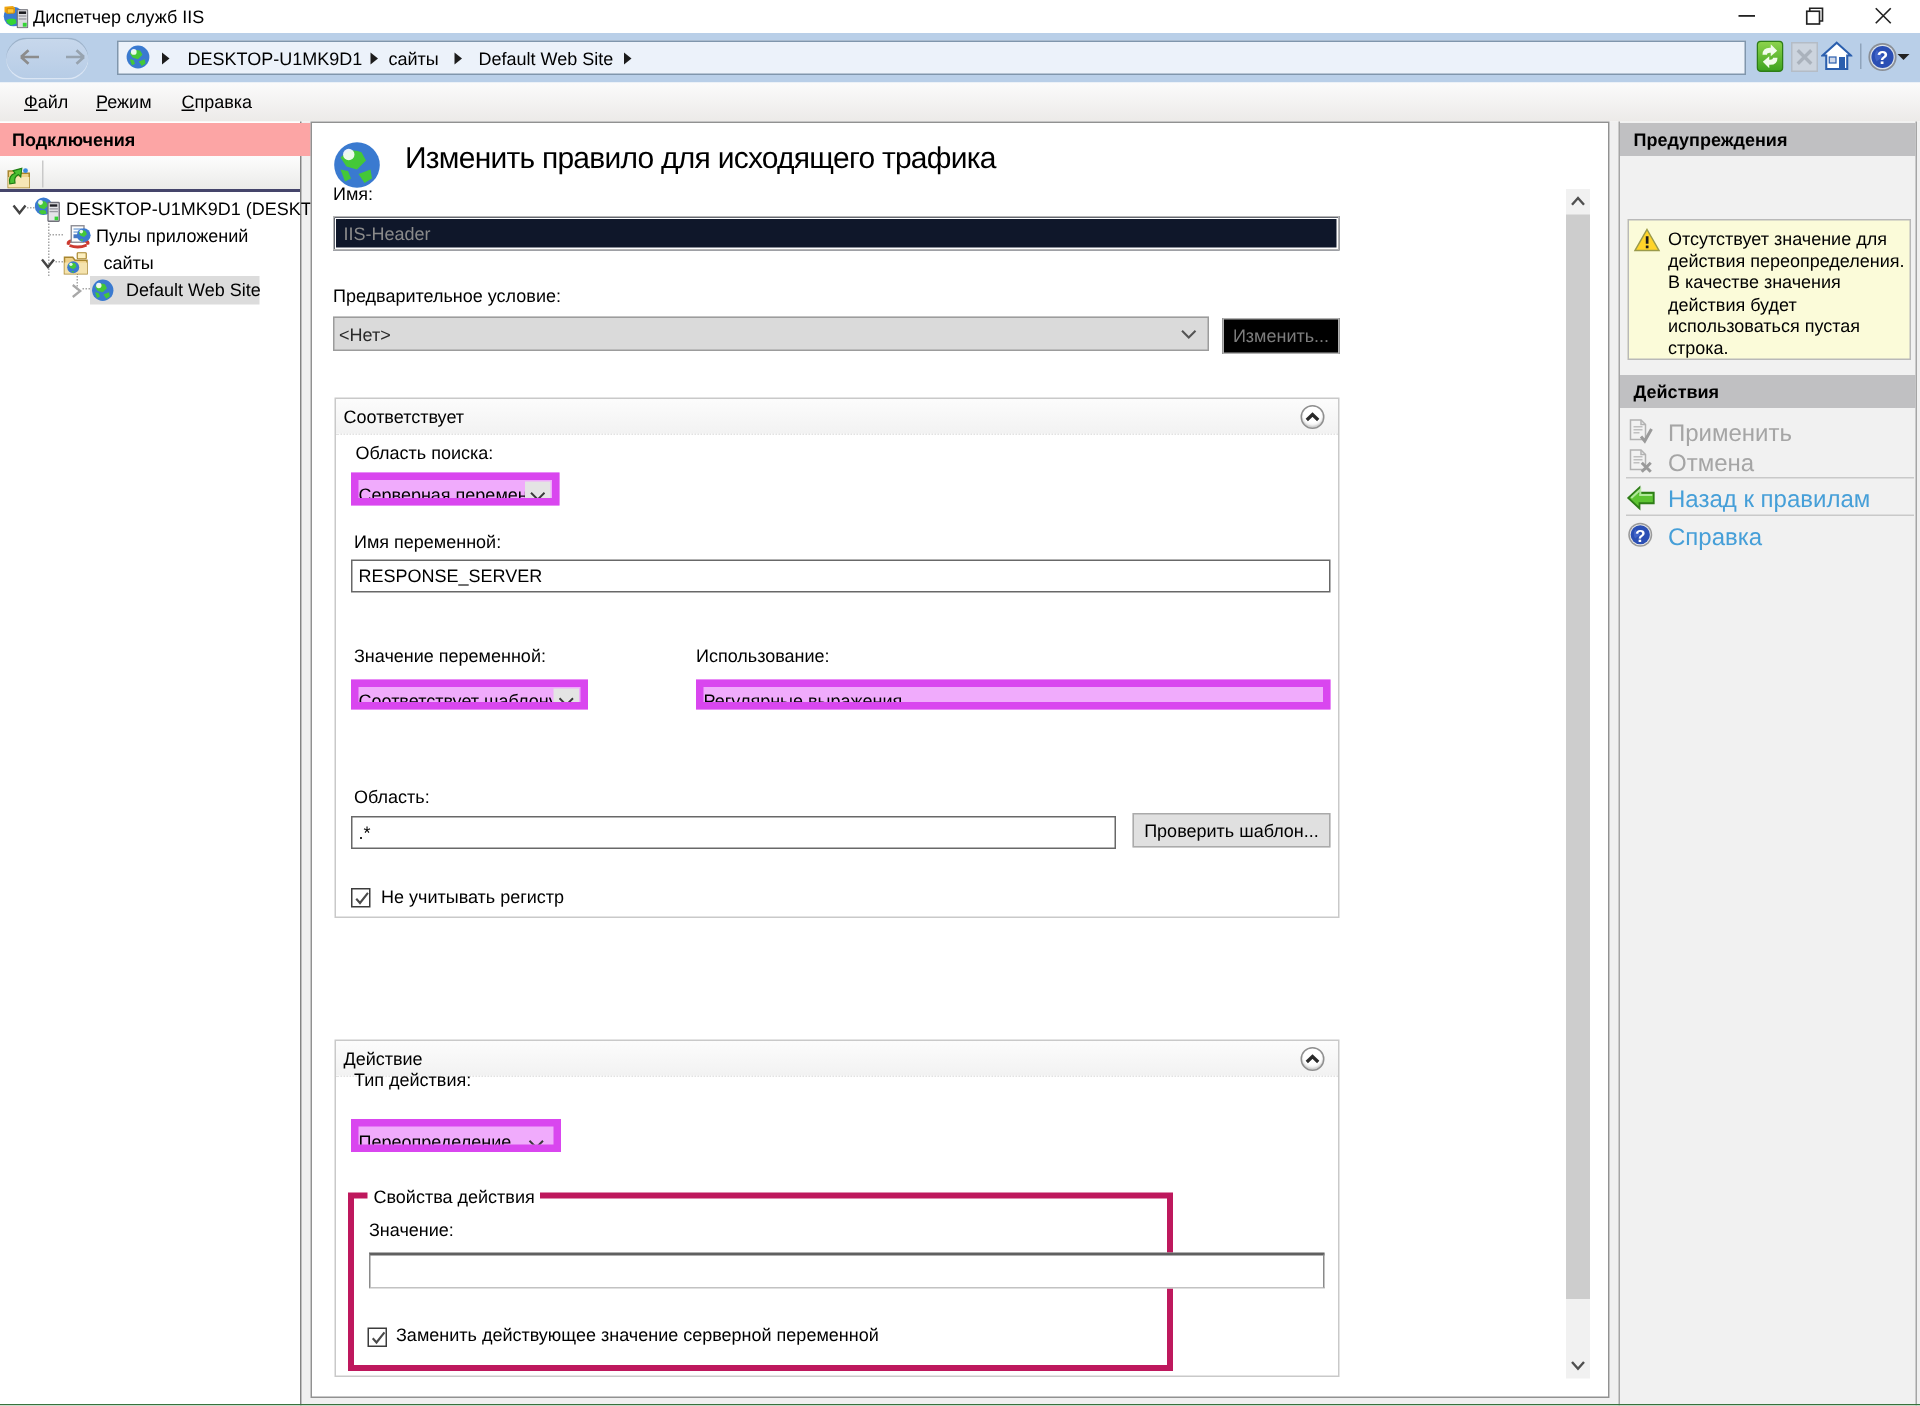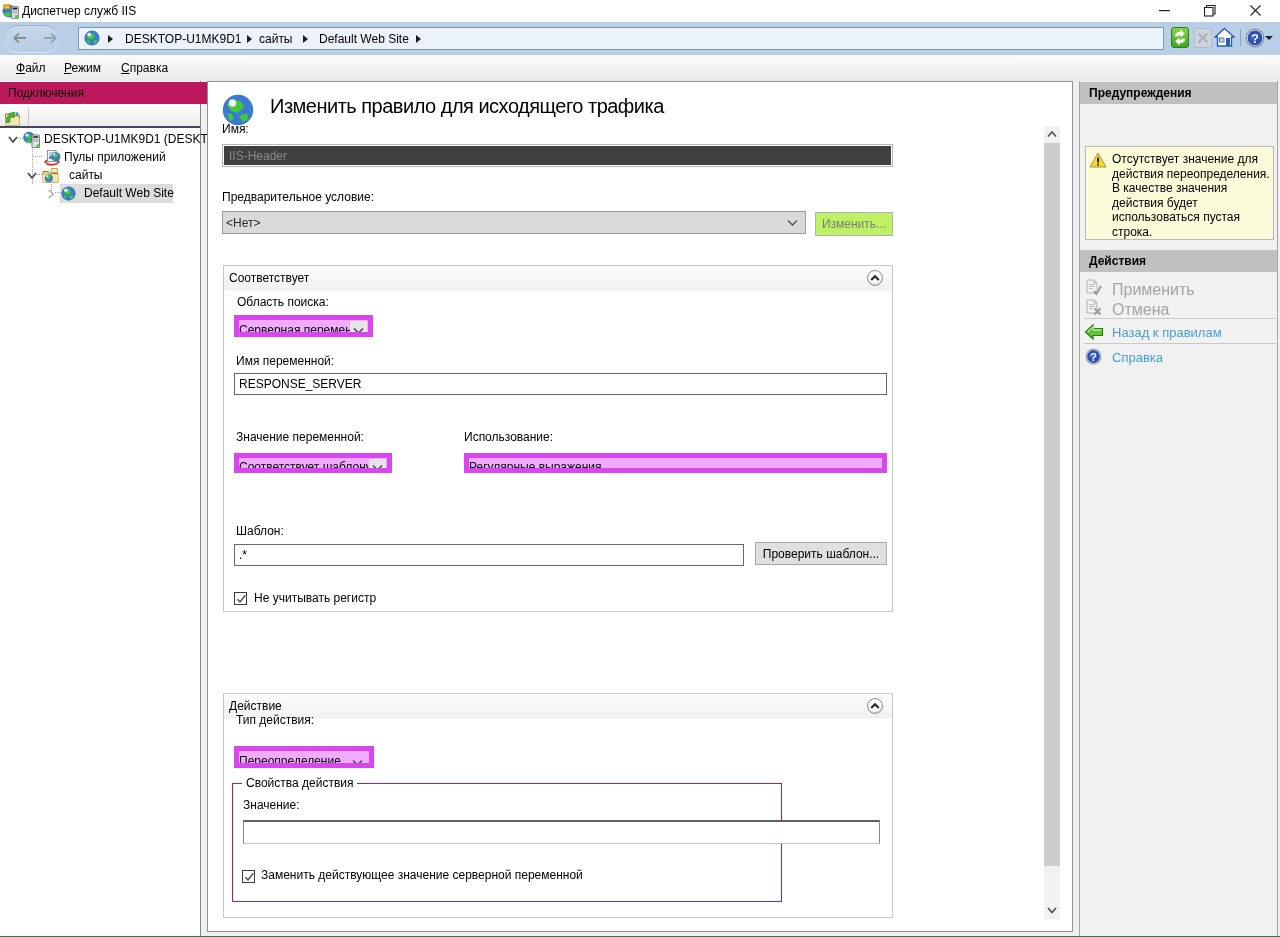--- a/index.html
+++ b/index.html
@@ -15,38 +15,38 @@
 #crumb{left:78px;top:27px;width:1086px;height:23px;background:#ecf2fa;border:1px solid #8096ac}
 .crumbtxt{top:0;height:21px;line-height:22px;font-size:12px;color:#000}
 .tri{width:0;height:0;border-left:5px solid #1c1c1c;border-top:4px solid transparent;border-bottom:4px solid transparent;top:7px}
 
 #menubar{left:0;top:55px;width:1280px;height:26px;background:linear-gradient(#fbfbfb,#eceae8)}
 .menuitem{top:0;height:26px;line-height:27px;font-size:12px}
 
 #mainbg{left:0;top:81px;width:1280px;height:856px;background:#f0f0f0}
 
 #lpanel{left:0;top:81px;width:201px;height:856px;background:#fff;border-right:1px solid #848484}
-#lheader{left:0;top:1px;width:232px;height:22px;background:#be185d;line-height:23px;font-weight:normal;padding-left:8px}
+#lheader{left:0;top:1px;width:232px;height:22px;background:#fca5a5;line-height:23px;font-weight:bold;padding-left:8px}
 #ltoolbar{left:0;top:23px;width:200px;height:24px;background:linear-gradient(#fdfdfd,#ebebe9);border-bottom:2px solid #45456b}
 .treerow{left:0;height:19px;line-height:19px;font-size:12px;white-space:nowrap}
 
 #cpanel{left:207px;top:81px;width:866px;height:851px;background:#fff;border:1px solid #919191}
 .lbl{font-size:12px;white-space:nowrap}
 .input{background:#fff;border:1px solid #686868}
 .combo{background:#f0abfc;border:5px solid #d946ef;line-height:22px;padding-left:0;white-space:nowrap;overflow:hidden}
 .btn{background:#e0e0e0;border:1px solid #aaa;text-align:center}
 .section{left:15px;width:670px;border:1px solid #c9c9c9;background:#fff}
 .sechead{left:0;top:0;right:0;height:24px;background:linear-gradient(#fcfcfc,#f2f2f2);line-height:25px;padding-left:5px;border-bottom:1px dotted #e2e2e2}
 .chevcirc{width:16px;height:16px;border-radius:50%;border:1px solid #8f8f8f;background:radial-gradient(circle at 50% 30%,#fff 52%,#e0e0e0);box-shadow:inset 0 -1px 1px #cfcfcf}
 .cb{width:13px;height:13px;background:#fff;border:1px solid #3c3c3c}
 
 #rpanel{left:1079px;top:81px;width:199px;height:856px;background:#f1f1f1;border-left:1px solid #a5a5a5;border-right:1px solid #a5a5a5}
 .rheader{left:0;width:197px;height:22px;background:#c0c0c2;line-height:23px;font-weight:bold;padding-left:9px}
 .note{left:5px;width:189px;background:#fbfbd9;border:1px solid #b9b9b9;font-size:12px}
-.link{color:#469fd8;font-size:13px}
+.link{color:#469fd8;font-size:16px}
 .dis{color:#a5a5a5;font-size:16px}
 
 #sbar{left:1044px;top:126px;width:16px;height:793px;background:#f1f1f1}
 #sthumb{left:0;top:17px;width:16px;height:723px;background:#cdcdcd}
 
 #greenline{left:0;top:935.6px;width:1280px;height:1.4px;background:#37713b}
 </style>
 </head>
 <body>
 
@@ -227,29 +227,29 @@
   <svg class="abs" style="left:14px;top:12px" width="32" height="32" viewBox="0 0 32 32">
     <circle cx="16" cy="16" r="15.2" fill="#3a7ad0"></circle>
     <path d="M5 11 Q11 4 19 7.5 L22 13 L16 19 L9 17 Z" fill="#44c838"></path>
     <path d="M17 22 L25 19 L26 25 L21 28 Z" fill="#44c838"></path>
     <path d="M5 19 L10 20 L12 25 L8 27 Z" fill="#44c838"></path>
     <circle cx="10.5" cy="9" r="3.8" fill="#fff" opacity="0.9"></circle>
   </svg>
   <div class="abs" style="left:62px;top:13px;font-size:20px;letter-spacing:-0.5px">Изменить правило для исходящего трафика</div>
 
   <div class="abs lbl" style="left:14px;top:40px">Имя:</div>
-  <div class="abs" style="left:14px;top:62px;width:671px;height:23px;background:#404040;border:1px solid #b5b5b5;box-shadow:inset 0 0 0 1px #fff;line-height:22px;padding-left:6px;color:#8a8a8a">IIS-Header</div>
+  <div class="abs" style="left:14px;top:62px;width:671px;height:23px;background:#0f172a;border:1px solid #b5b5b5;box-shadow:inset 0 0 0 1px #fff;line-height:22px;padding-left:6px;color:#8a8a8a">IIS-Header</div>
 
   <div class="abs lbl" style="left:14px;top:108px">Предварительное условие:</div>
   <div class="abs" style="left:14px;top:129px;width:584px;height:23px;background:#dadada;border:1px solid #9c9c9c;line-height:22px;padding-left:3px;color:#2a2a2a">&lt;Нет&gt;
     <svg class="abs" style="right:7px;top:7px" width="11" height="8">
         <path d="M1 1.5 L5.5 6 L10 1.5" fill="none" stroke="#555" stroke-width="1.4"></path>
       </svg>
   </div>
-  <div class="abs btn" style="left:607px;top:130px;width:78px;height:24px;background:#bef264;border-color:#b0b0b0;color:#7d7d7d;line-height:23px">Изменить...</div>
+  <div class="abs btn" style="left:607px;top:130px;width:78px;height:24px;background:#000000;border-color:#b0b0b0;color:#7d7d7d;line-height:23px">Изменить...</div>
 
   <div class="abs section" style="top:183px;height:347px">
     <div class="abs sechead">Соответствует</div>
     <div class="abs chevcirc" style="right:9px;top:4px">
       <svg class="abs" style="left:2px;top:3px" width="10" height="9">
           <path d="M1.2 6 L5 2.3 L8.8 6" fill="none" stroke="#2a2a2a" stroke-width="2.2"></path>
         </svg>
     </div>
     <div class="abs lbl" style="left:13px;top:29px">Область поиска:</div>
     <div class="abs combo" style="left:10px;top:49px;width:139px;height:22px;line-height:20px">Серверная переменн
@@ -268,21 +268,21 @@
             <path d="M1 1.5 L5.5 6 L10 1.5" fill="none" stroke="#3a3a3a" stroke-width="1.3"></path>
           </svg>
       </div>
     </div>
     <div class="abs lbl" style="left:240px;top:164px">Использование:</div>
     <div class="abs combo" style="left:240px;top:187px;width:423px;height:20px;line-height:18px">Регулярные выражения
       <svg class="abs" style="right:6px;top:9px" width="11" height="8">
           <path d="M1 1.5 L5.5 6 L10 1.5" fill="none" stroke="#3a3a3a" stroke-width="1.3"></path>
         </svg>
     </div>
-    <div class="abs lbl" style="left:12px;top:258px">Шаблон:</div>
+    <div class="abs lbl" style="left:12px;top:258px">Область:</div>
     <div class="abs input" style="left:10px;top:278px;width:510px;height:22px;line-height:20px;padding-left:4px">.*</div>
     <div class="abs btn" style="left:531px;top:276px;width:132px;height:23px;line-height:22px">Проверить шаблон...</div>
     <div class="abs cb" style="left:10px;top:326px">
       <svg class="abs" style="left:1px;top:0px" width="11" height="11">
           <path d="M1.5 6.2 L4 9 L9.3 2.2" fill="none" stroke="#4a4a4a" stroke-width="1.4"></path>
         </svg>
     </div>
     <div class="abs lbl" style="left:30px;top:325px">Не учитывать регистр</div>
   </div>
 
@@ -293,21 +293,21 @@
       <svg class="abs" style="left:2px;top:3px" width="10" height="9">
           <path d="M1.2 6 L5 2.3 L8.8 6" fill="none" stroke="#2a2a2a" stroke-width="2.2"></path>
         </svg>
     </div>
     <div class="abs lbl" style="left:12px;top:19px">Тип действия:</div>
     <div class="abs combo" style="left:10px;top:52px;width:140px;height:22px;line-height:20px">Переопределение
       <svg class="abs" style="right:6px;top:8px" width="11" height="8">
           <path d="M1 1.5 L5.5 6 L10 1.5" fill="none" stroke="#3a3a3a" stroke-width="1.3"></path>
         </svg>
     </div>
-    <div class="abs" style="left:8px;top:89px;width:550px;height:119px;border:1px solid #be185d">
+    <div class="abs" style="left:8px;top:101px;width:550px;height:119px;border:4px solid #be185d">
       <span class="abs" style="left:9px;top:-8px;background:#fff;padding:0 4px;font-size:12px">Свойства действия</span>
       <div class="abs lbl" style="left:10px;top:14px">Значение:</div>
       <div class="abs input" style="left:10px;top:36px;width:637px;height:24px;border:1px solid #8a8a8a;border-top:2px solid #606060;border-bottom-color:#c2c2c2"></div>
       <div class="abs cb" style="left:9px;top:86px">
         <svg class="abs" style="left:1px;top:0px" width="11" height="11">
             <path d="M1.5 6.2 L4 9 L9.3 2.2" fill="none" stroke="#4a4a4a" stroke-width="1.4"></path>
           </svg>
       </div>
       <div class="abs lbl" style="left:28px;top:84px">Заменить действующее значение серверной переменной</div>
     </div>

